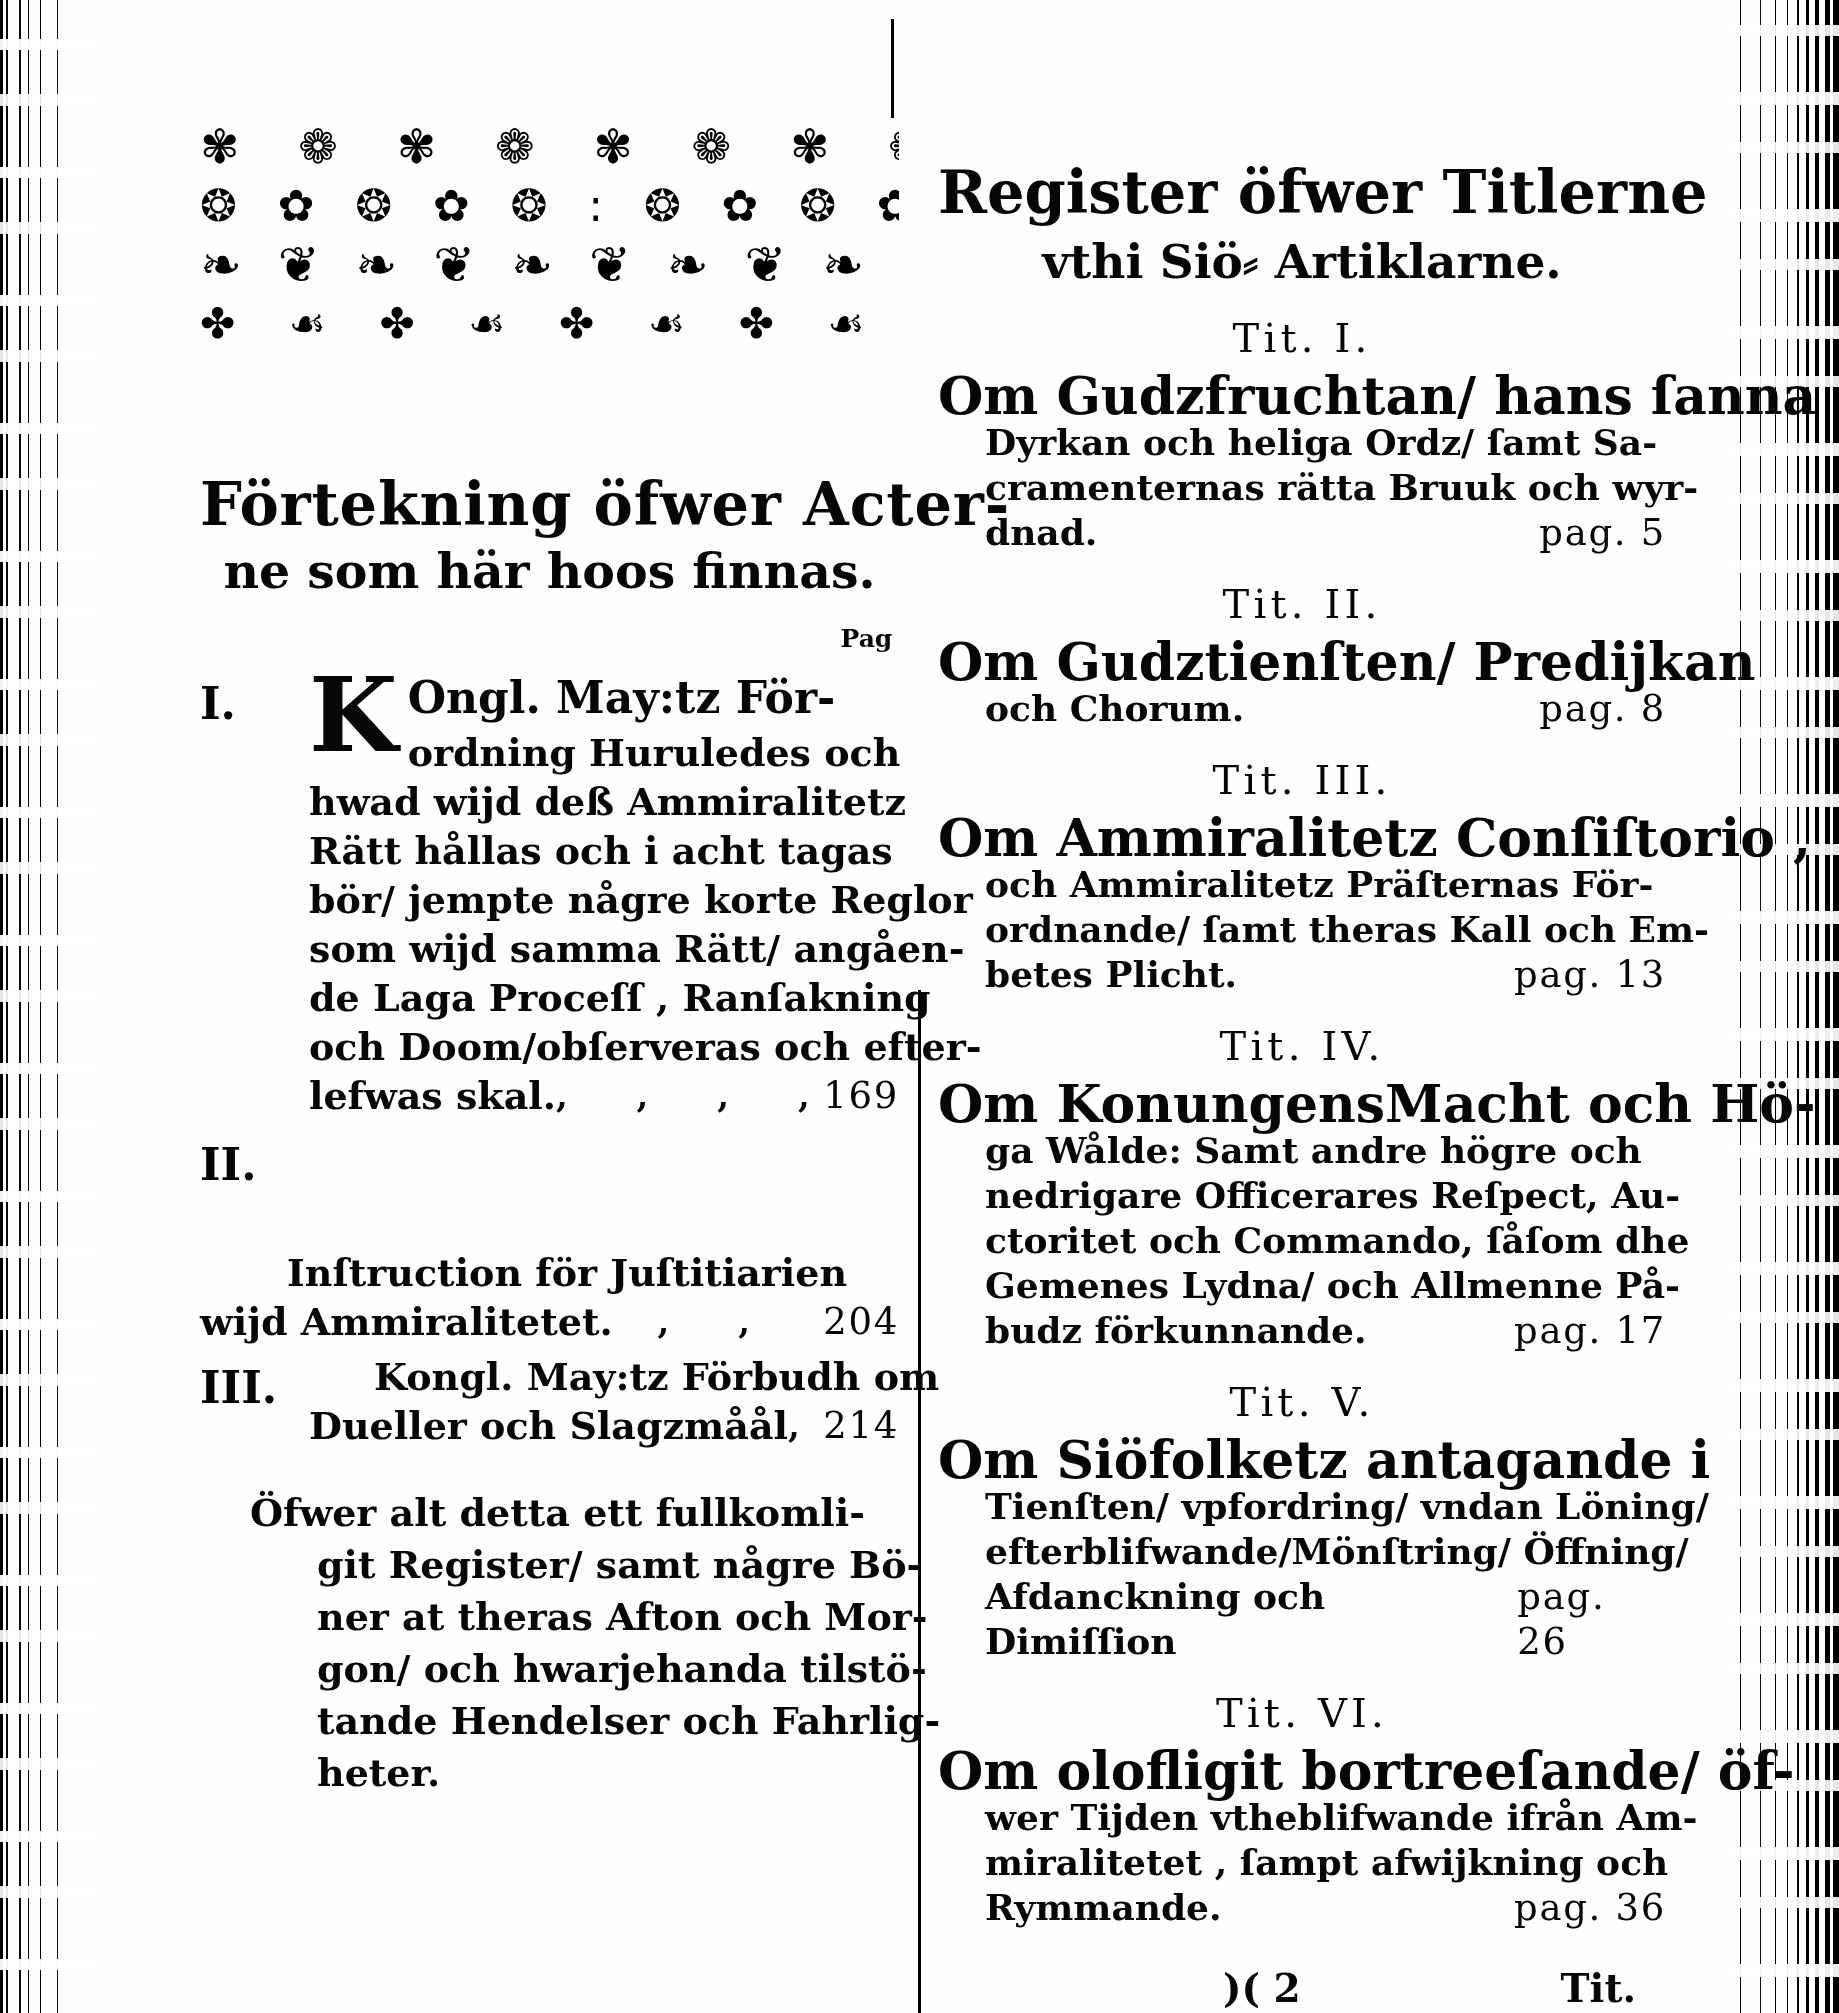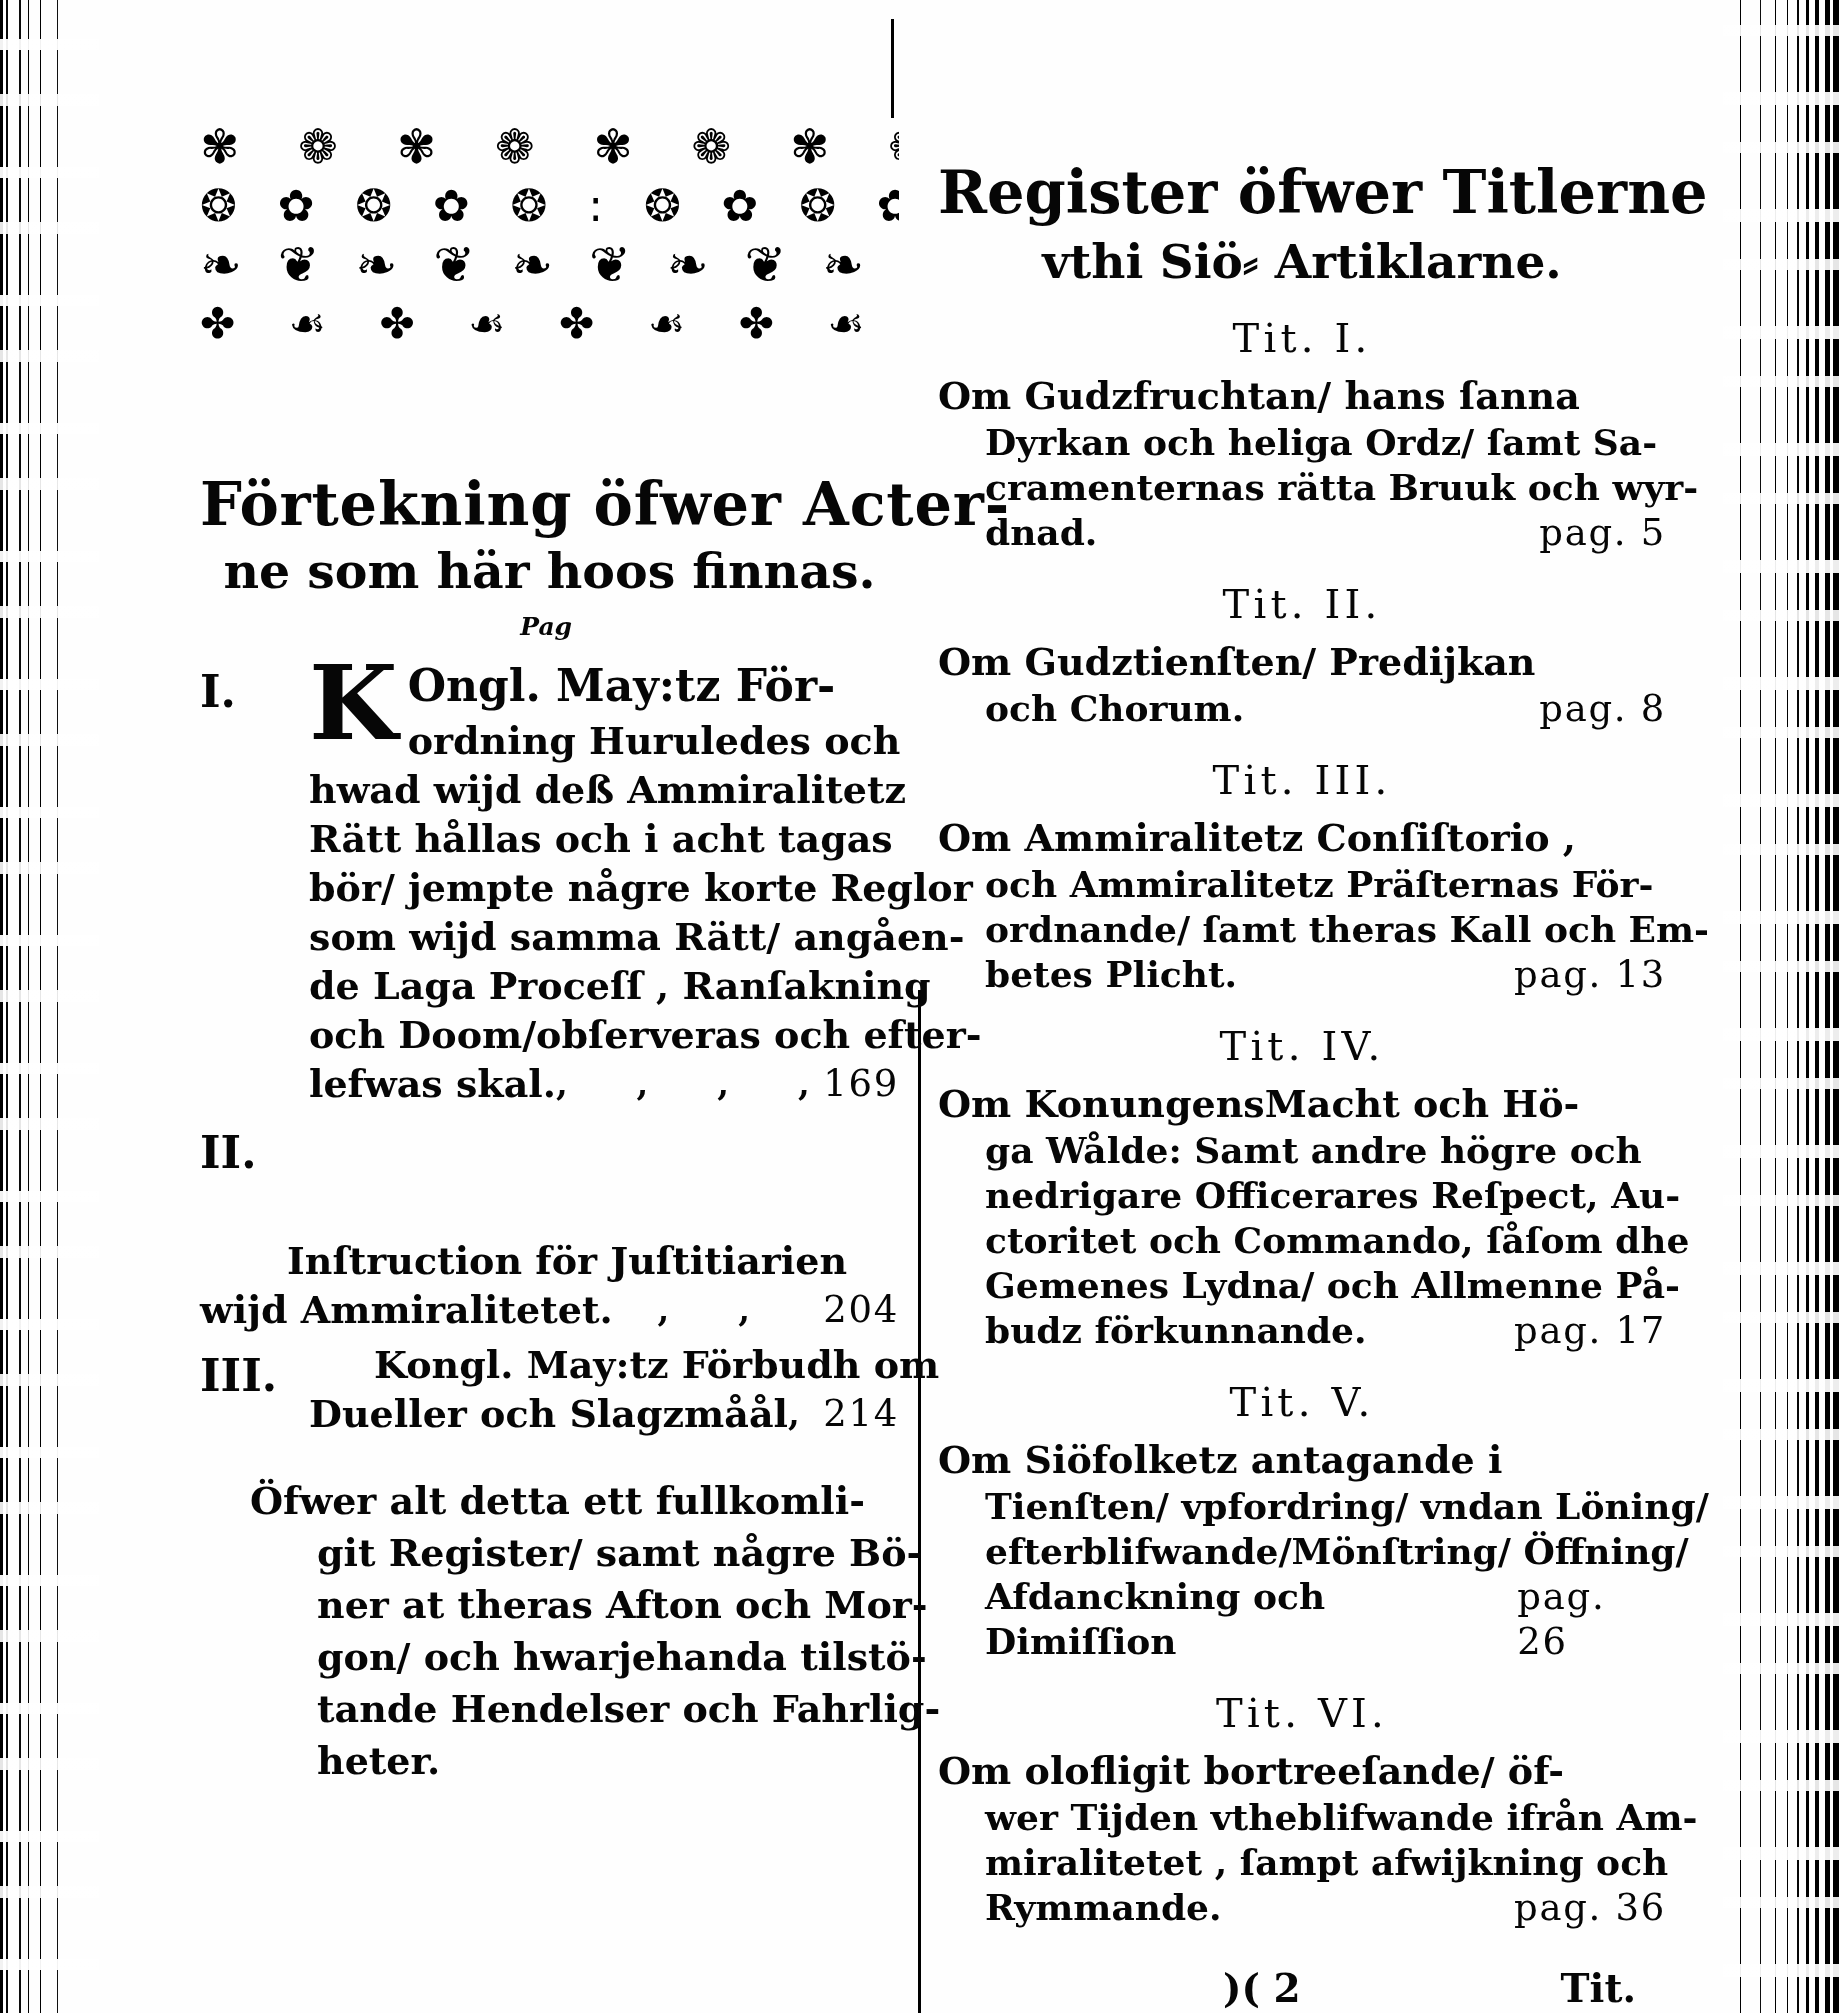--- a/index.html
+++ b/index.html
@@ -30,21 +30,21 @@
   
   .left-page{position:absolute;left:200px;top:117px;width:699px;}
   .orn-row{text-align:center;font-family:"DejaVu Sans",sans-serif;color:#000;white-space:nowrap;overflow:hidden;}
   .orn-r1{font-size:47px;letter-spacing:22px;line-height:60px;}
   .orn-r2{font-size:44px;letter-spacing:13.4px;line-height:57px;}
   .orn-r3{font-size:50px;letter-spacing:10px;line-height:62px;}
   .orn-r4{font-size:42px;letter-spacing:20px;line-height:55px;}
 
   .lp-h1{margin-top:119px;font-size:59px;font-weight:bold;letter-spacing:0.8px;white-space:nowrap;}
   .lp-h2{margin-top:3.4px;font-size:49px;font-weight:bold;text-align:center;white-space:nowrap;}
-  .pag-label{margin-top:12px;padding-right:6.7px;text-align:center;font-style:italic;font-size:25px;font-weight:bold;}
+  .pag-label{margin-top:24px;padding-right:6.7px;text-align:right;font-size:25px;font-weight:bold;}
 
   .entry{display:flex;}
   .entry-1{margin-top:15px;}
   .entry-2{margin-top:8.4px;flex-direction:column;}
   .entry-3{margin-top:6.7px;}
   .numeral{width:109px;flex:0 0 109px;font-size:44px;font-weight:bold;padding-top:10px;}
   .entry-body{flex:1;min-width:0;}
   .dropcap{float:left;font-size:102px;line-height:87px;font-weight:bold;margin:3.4px 10px 0 0;}
   .first-rest{font-size:44px;font-weight:bold;line-height:60px;white-space:nowrap;}
   .line{font-size:38px;font-weight:bold;line-height:49px;white-space:nowrap;}
@@ -56,21 +56,21 @@
 
   .closing{margin-top:37px;margin-left:50px;width:641px;font-size:38px;font-weight:bold;line-height:52px;}
   .closing .c-ind{padding-left:67px;}
   .closing div{white-space:nowrap;}
 
   
   .right-page{position:absolute;left:938px;top:126px;width:728px;}
   .rp-h1{font-size:59px;font-weight:bold;text-align:center;white-space:nowrap;margin-top:32px;}
   .rp-h2{font-size:47px;font-weight:bold;text-align:center;margin-top:6.7px;white-space:nowrap;}
   .tit{font-size:40px;text-align:center;margin-top:26px;margin-bottom:10px;letter-spacing:4.2px;}
-  .s-first{font-size:38px;font-weight:bold;line-height:49px;white-space:nowrap;}
+  .s-first{font-size:52px;font-weight:bold;line-height:49px;white-space:nowrap;}
   .s-line{font-size:36px;font-weight:bold;line-height:45px;padding-left:47px;white-space:nowrap;}
   .s-tail{display:flex;justify-content:space-between;align-items:baseline;font-size:36px;font-weight:bold;line-height:45px;padding-left:47px;}
   .s-tail .pageno{font-size:37px;}
   .colophon{display:flex;justify-content:space-between;margin-top:35px;padding:0 30px 0 285px;font-size:39px;font-weight:bold;}
 </style>
 </head>
 <body>
 
 <div class="canvas">
 

